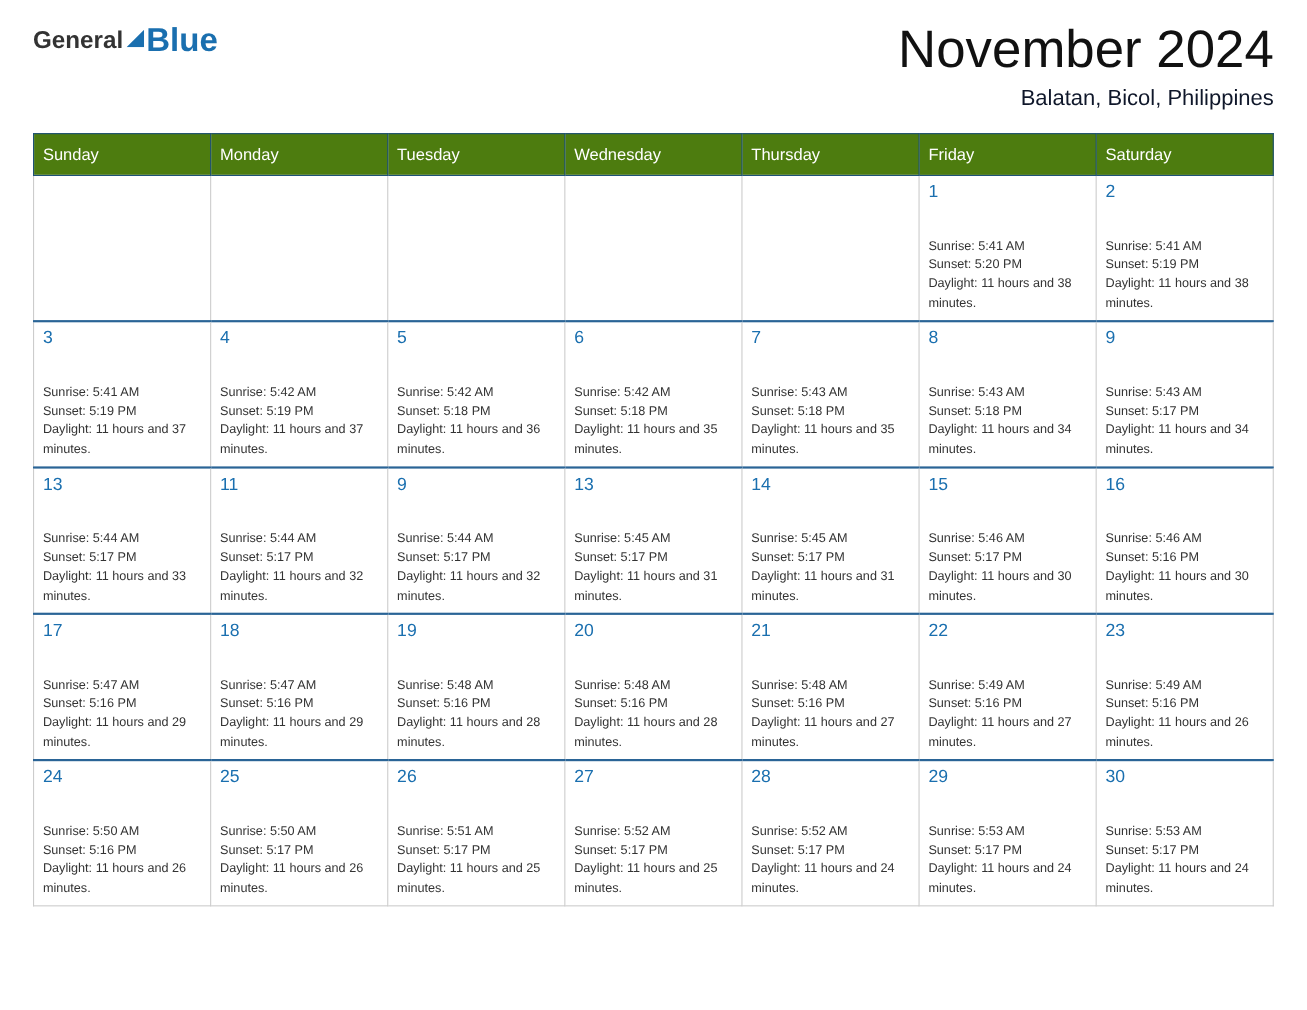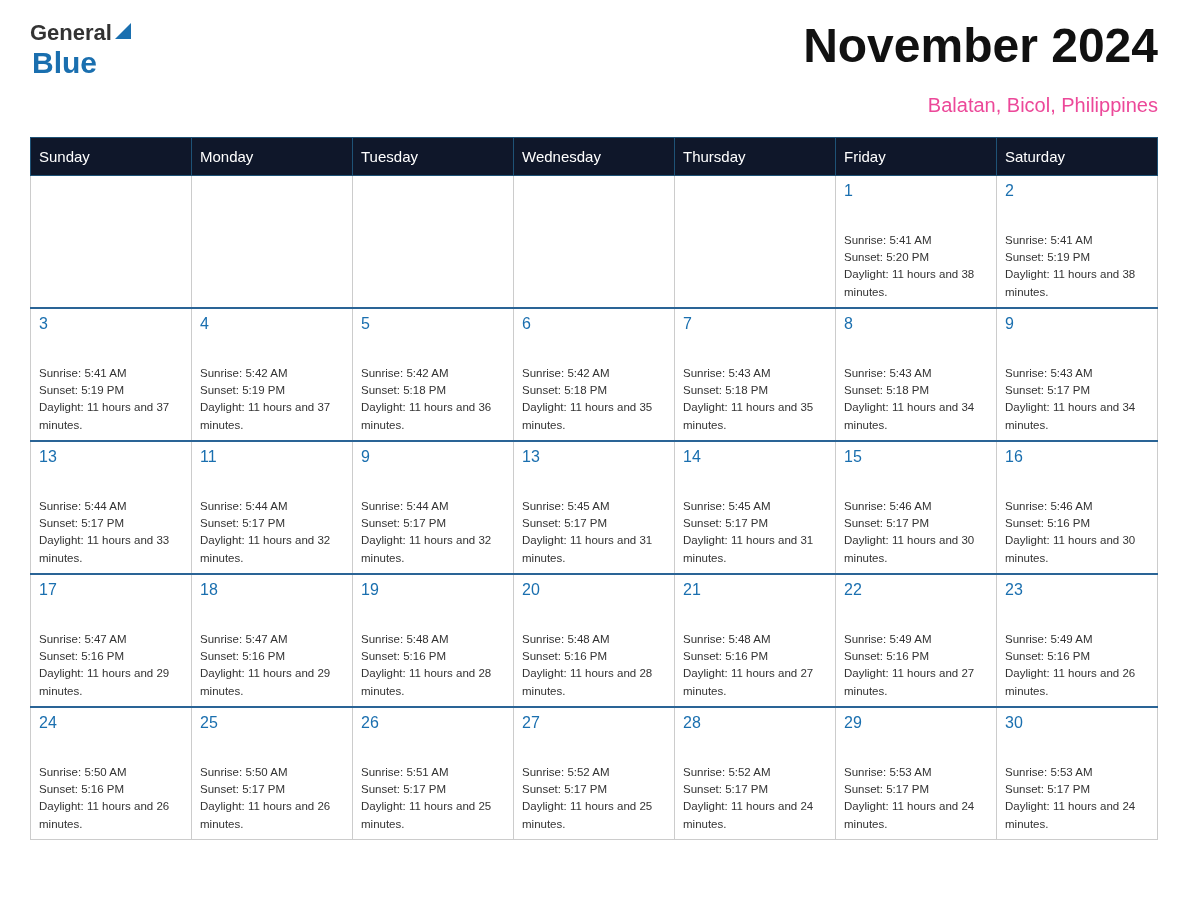--- a/index.html
+++ b/index.html
@@ -11,47 +11,47 @@
       min-height: 918px;
     }
     .header {
       display: flex;
       justify-content: space-between;
       align-items: flex-start;
       margin-bottom: 20px;
     }
     .logo-wrapper {
       display: flex;
-      flex-direction: column;
+      flex-direction: row;
     }
     .logo-top {
       display: flex;
       align-items: center;
     }
     .title-section {
       text-align: right;
     }
     .month-title {
       font-size: 48px;
-      font-weight: bold;
+      font-weight: normal;
       color: #111;
       line-height: 1.1;
     }
     .location-title {
       font-size: 20px;
-      color: #ec4899;
-      margin-top: 21px;
+      color: #0f172a;
+      margin-top: 5px;
     }
     .calendar {
       width: 100%;
       border-collapse: collapse;
       border: 1px solid #aaa;
     }
     .calendar th {
-      background-color: #0f172a;
+      background-color: #4d7c0f;
       color: #fff;
       padding: 10px 8px;
       text-align: left;
       font-size: 15px;
       font-weight: normal;
       border: 1px solid #1e5276;
     }
     .calendar td {
       vertical-align: top;
       padding: 6px 8px;

